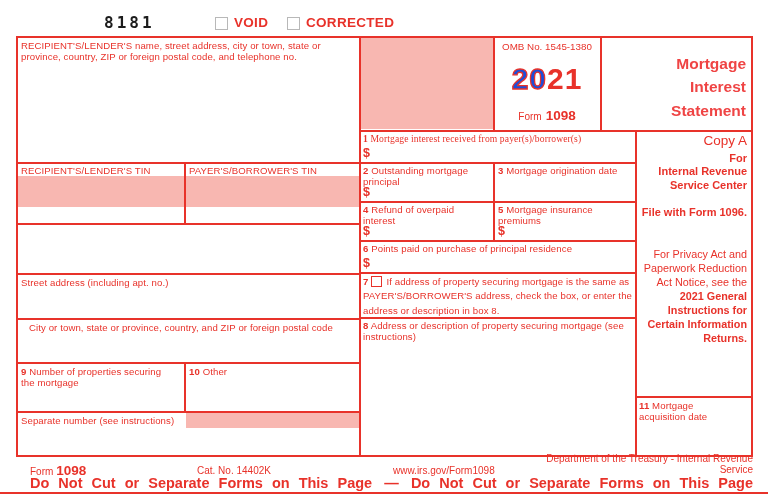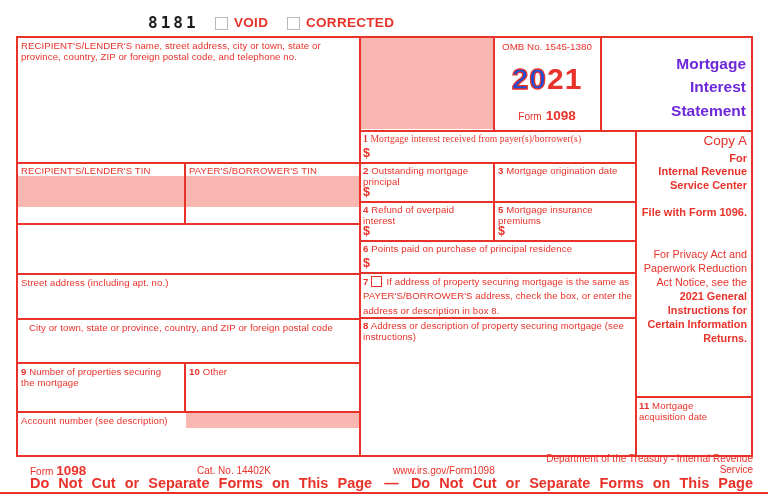--- a/index.html
+++ b/index.html
@@ -21,21 +21,21 @@
   .chk-label { position:absolute; font-size:13.5px; font-weight:600; color:#e8322a; letter-spacing:.3px; }
   .serial { position:absolute; font-family:"DejaVu Sans Mono","Liberation Mono",monospace;
             font-weight:bold; font-size:16px; color:#1c1c1c; letter-spacing:3px; }
   .omb { position:absolute; font-size:9.8px; text-align:center; color:#e8322a; }
   .year { position:absolute; font-size:30px; font-weight:bold; text-align:center; letter-spacing:1px; }
   .year .outline { color:#1d4ed8; -webkit-text-stroke:1.3px #e8322a; }
   .year .solid { color:#e8322a; }
   .formno { position:absolute; text-align:center; color:#e8322a; font-size:10px; }
   .formno b { font-size:13.5px; font-weight:bold; margin-left:4px; }
   .title { position:absolute; font-size:15.5px; font-weight:bold; text-align:right;
-           line-height:1.5; white-space:pre-line; color:#6d28d9; }
+           line-height:1.5; white-space:pre-line; color:#ef4444; }
   .copya-title { position:absolute; font-size:13.5px; font-weight:normal; text-align:right; color:#e8322a; }
   .copya-block { position:absolute; text-align:right; color:#e8322a; font-size:11px; line-height:1.22; }
   .copya-block.bold { font-weight:bold; white-space:pre-line; }
   .privacy { position:absolute; text-align:right; color:#e8322a; font-size:10.8px; line-height:1.3; }
   .privacy .bold-part { font-weight:bold; }
   .cb7 { display:inline-block; width:11px; height:11px; border:1.3px solid #e8322a;
          vertical-align:-2px; margin:0 4px 0 3px; background:#fff; }
   .footer-row { position:absolute; font-size:10px; color:#e8322a; }
   .footer-row b { font-size:13.5px; }
   .cutline { position:absolute; display:flex; justify-content:space-between;
@@ -68,21 +68,21 @@
   <div class="hl" style="left:16px; top:273px; width:343px;"></div>
   <div class="hl" style="left:16px; top:318px; width:343px;"></div>
   <div class="hl" style="left:16px; top:362px; width:343px;"></div>
   <div class="hl" style="left:16px; top:411px; width:343px;"></div>
   <div class="hl" style="left:359px; top:201px; width:277px;"></div>
   <div class="hl" style="left:359px; top:240px; width:277px;"></div>
   <div class="hl" style="left:359px; top:272px; width:277px;"></div>
   <div class="hl" style="left:359px; top:317px; width:277px;"></div>
   <div class="hl" style="left:635px; top:396px; width:118px;"></div>
 
-  <div class="serial" style="left:104px; top:13px;margin-left:44px;">8181</div>
+  <div class="serial" style="left:104px; top:13px;">8181</div>
   <div class="chk" style="left:215px; top:17px;"></div>
   <div class="chk-label" style="left:234px; top:15px;">VOID</div>
   <div class="chk" style="left:287px; top:17px;"></div>
   <div class="chk-label" style="left:306px; top:15px;">CORRECTED</div>
 
   <div class="omb" style="left:496px; top:41px; width:102px;">OMB No. 1545-1380</div>
   <div class="year" style="left:494px; top:62px; width:106px;">
     <span class="outline">20</span><span class="solid">21</span>
   </div>
   <div class="formno" style="left:494px; top:108px; width:106px;">
@@ -98,21 +98,21 @@
   <div class="lbl" style="left:21px; top:277px; width:320px;">Street address (including apt. no.)</div>
   <div class="lbl" style="left:29px; top:322px; width:330px;">City or town, state or province, country, and ZIP or foreign postal code</div>
   <div class="lbl" style="left:21px; top:366px; width:152px;">
     <b>9</b>
     <span>Number of properties securing the mortgage</span>
   </div>
   <div class="lbl" style="left:189px; top:366px; width:160px;">
     <b>10</b>
     <span>Other</span>
   </div>
-  <div class="lbl" style="left:21px; top:415px; width:165px;">Account number (see description)</div>
+  <div class="lbl" style="left:21px; top:415px; width:165px;">Separate number (see instructions)</div>
 
   <div class="lbl" style="left:363px; top:133px; width:270px;font-family:Liberation Serif, serif;">
     <b>1</b>
     <span>Mortgage interest received from payer(s)/borrower(s)</span>
   </div>
   <div class="dollar" style="left:363px; top:146px;">$</div>
 
   <div class="lbl" style="left:363px; top:165px; width:122px;">
     <b>2</b>
     <span>Outstanding mortgage principal</span>

